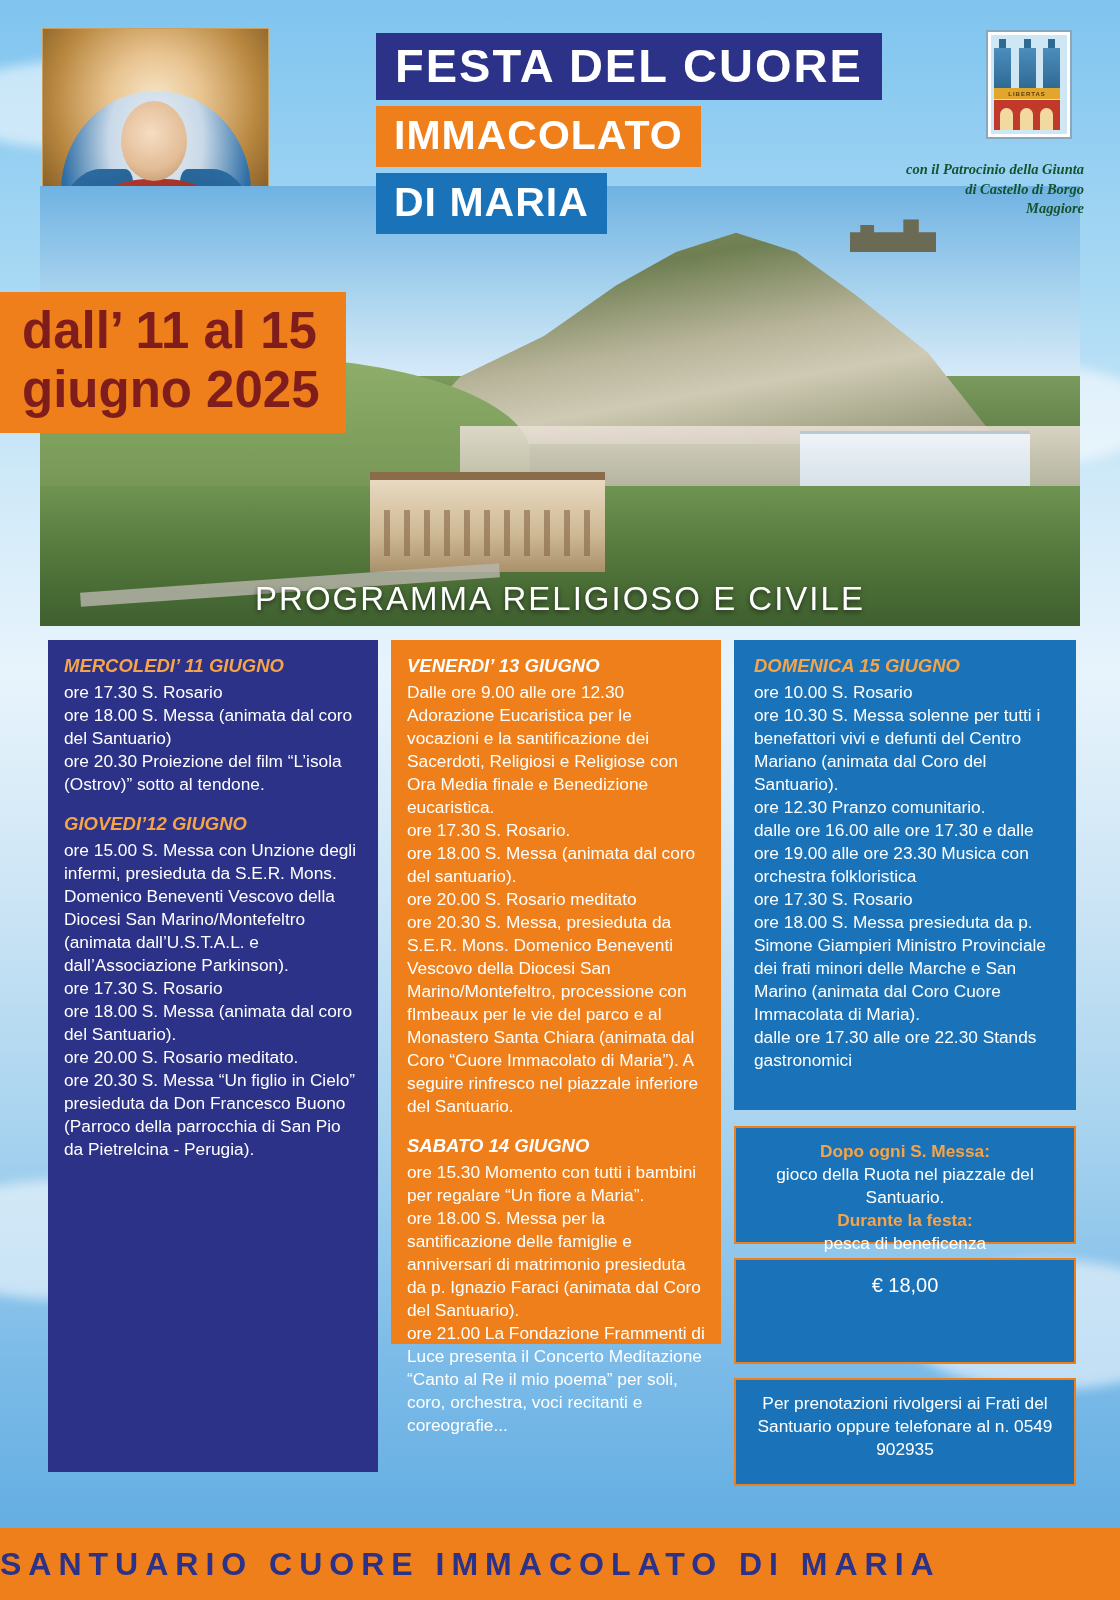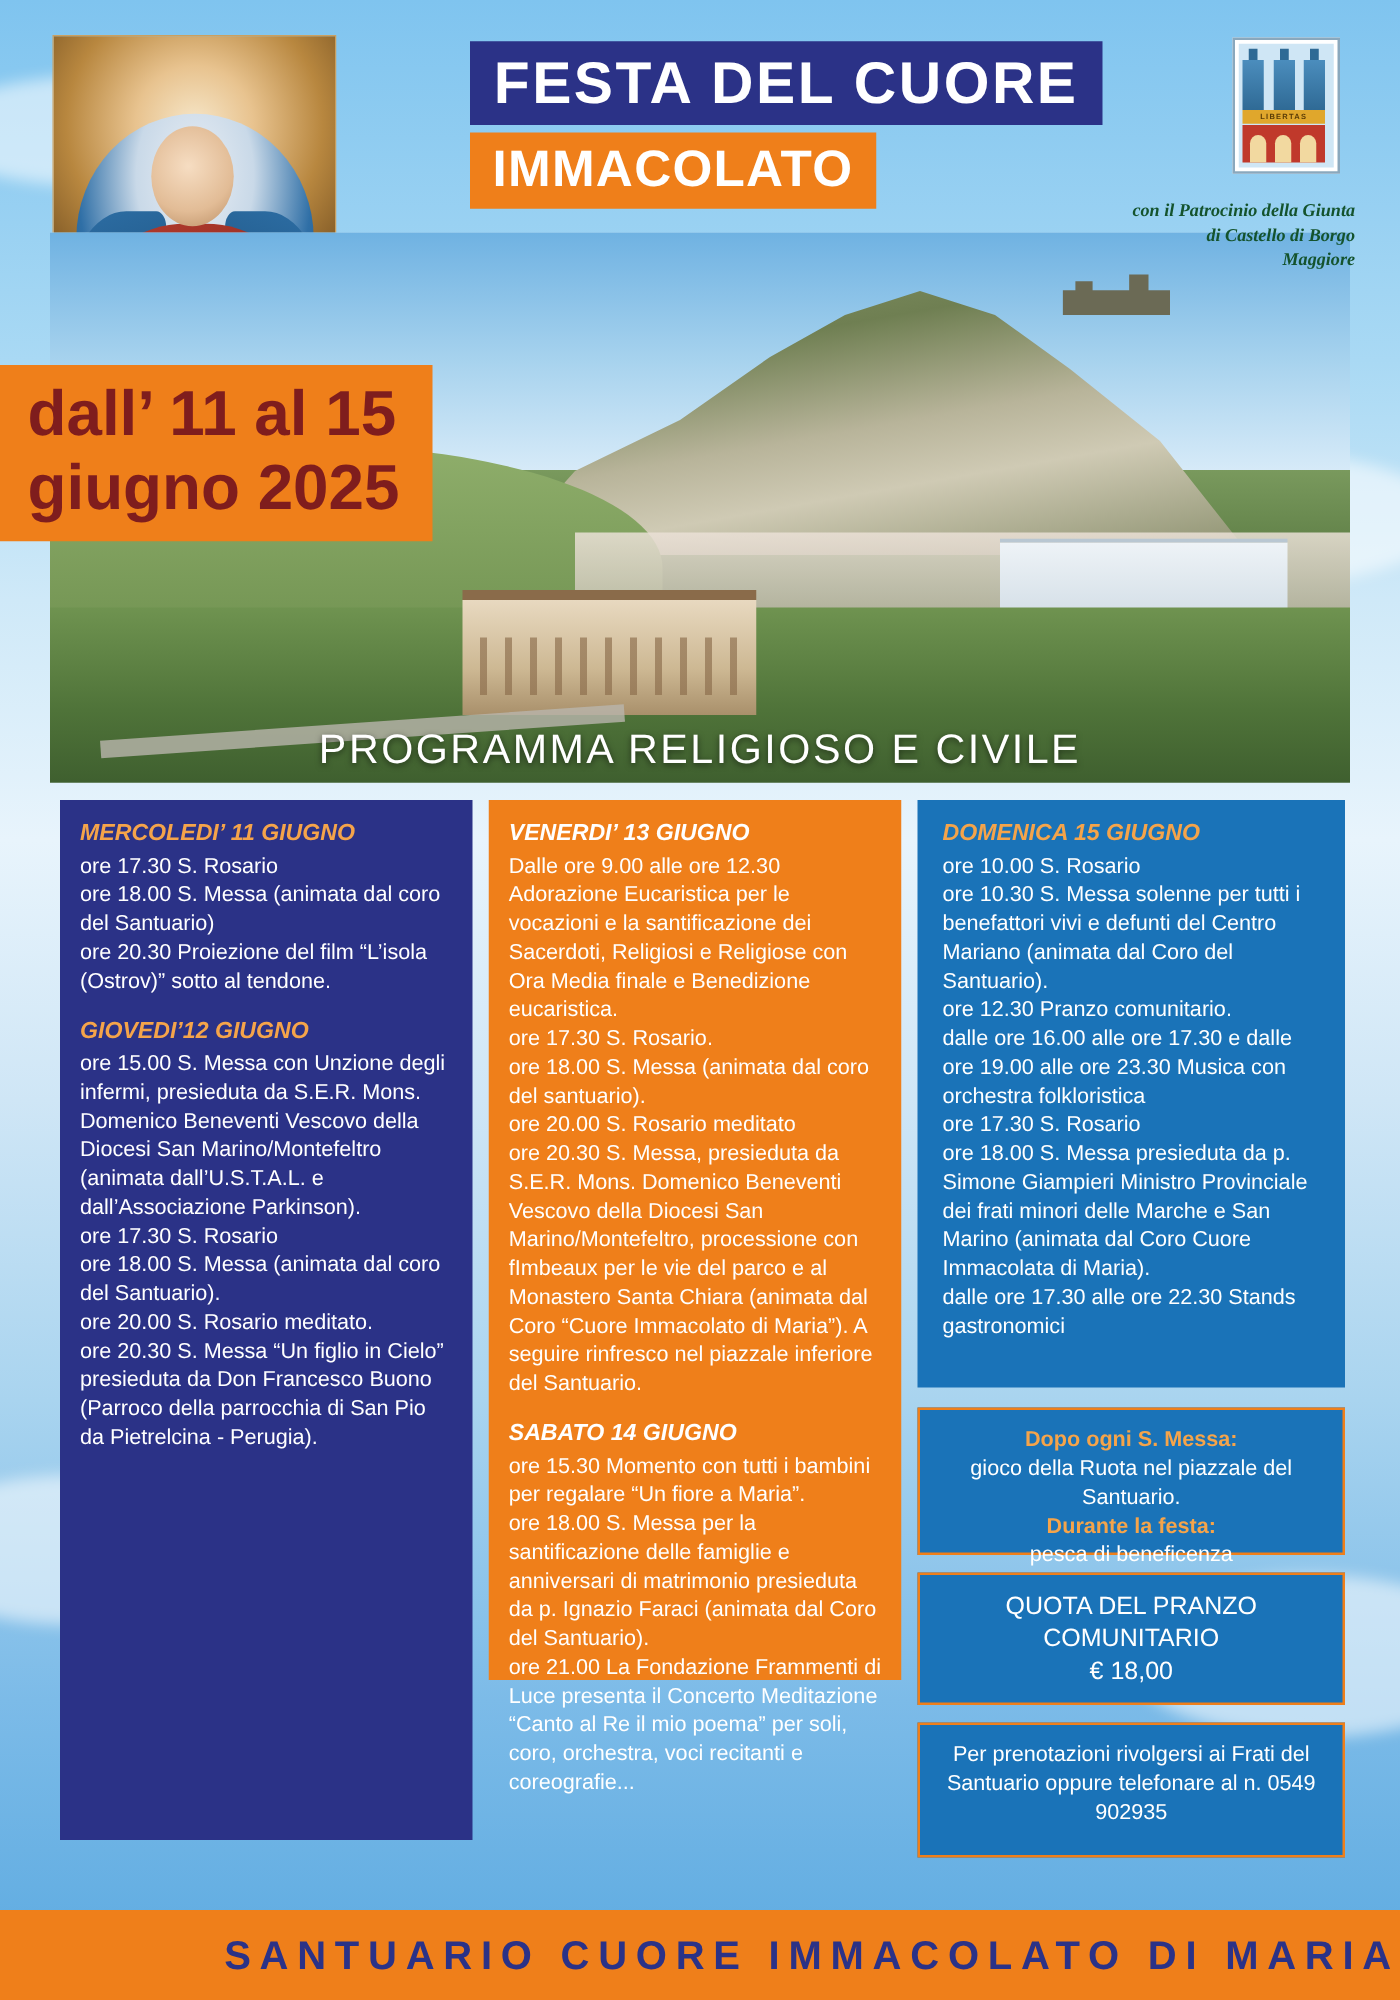--- a/index.html
+++ b/index.html
@@ -318,21 +318,21 @@
   .box-2 .big { font-size: 20px; line-height: 1.3; }
 
   
   .footer {
     position: absolute;
     left: 0; right: 0; bottom: 0;
     height: 72px;
     background: #ef7f1a;
     display: flex;
     align-items: center;
-    justify-content: flex-end;
+    justify-content: flex-start;
   }
   .footer span {
     color: #2b3287;
     font-size: 32px;
     font-weight: bold;
     letter-spacing: 7px;
   }
 </style>
 </head>
 <body>
@@ -363,20 +363,21 @@
       <div class="town"></div>
       <div class="hotel"></div>
       <div class="greenband"></div>
       <div class="santuario"></div>
       <div class="road"></div>
     </div>
 
     <div class="title-block">
       <div class="t1">FESTA DEL CUORE</div><br>
       <div class="t2">IMMACOLATO</div><br>
+      <div class="t3">DI MARIA</div>
     </div>
 
     <div class="dates">
       <span>dall’ 11 al 15</span>
       <span>giugno 2025</span>
     </div>
 
     <div class="crest">
       <div class="sky"></div>
       <div class="towers">
@@ -437,21 +438,20 @@
     </div>
 
     <div class="box box-1">
       <b>Dopo ogni S. Messa:</b><br>
       <span>gioco della Ruota nel piazzale del Santuario.</span><br>
       <b>Durante la festa:</b><br>
       <span>pesca di beneficenza</span>
     </div>
 
     <div class="box box-2">
-      <div class="big">QUOTA DEL PRANZO COMUNITARIO</div>
       <div class="big">€ 18,00</div>
     </div>
 
     <div class="box box-3">
       <span>Per prenotazioni rivolgersi ai Frati del Santuario oppure telefonare al n. 0549 902935</span>
     </div>
   </div>
 
   <div class="footer">
     <span>SANTUARIO  CUORE  IMMACOLATO  DI  MARIA</span>

